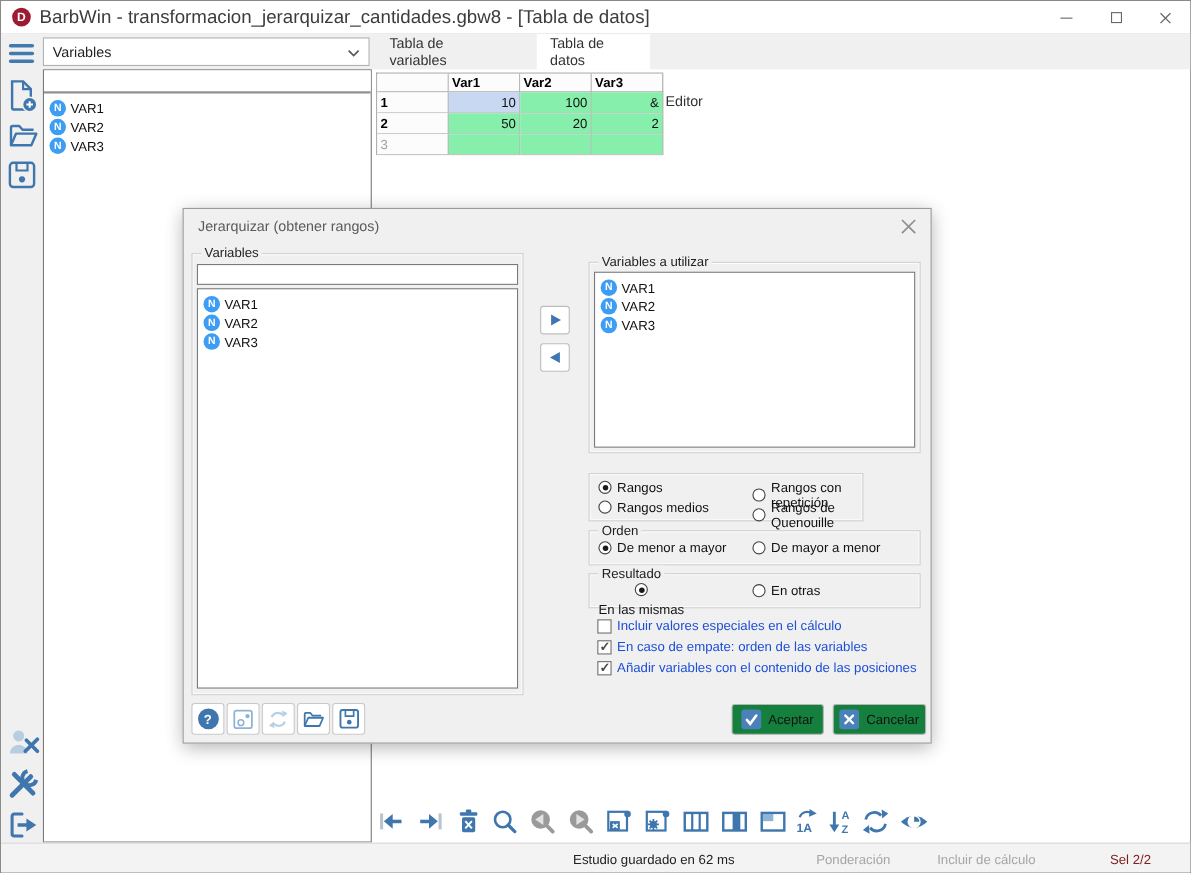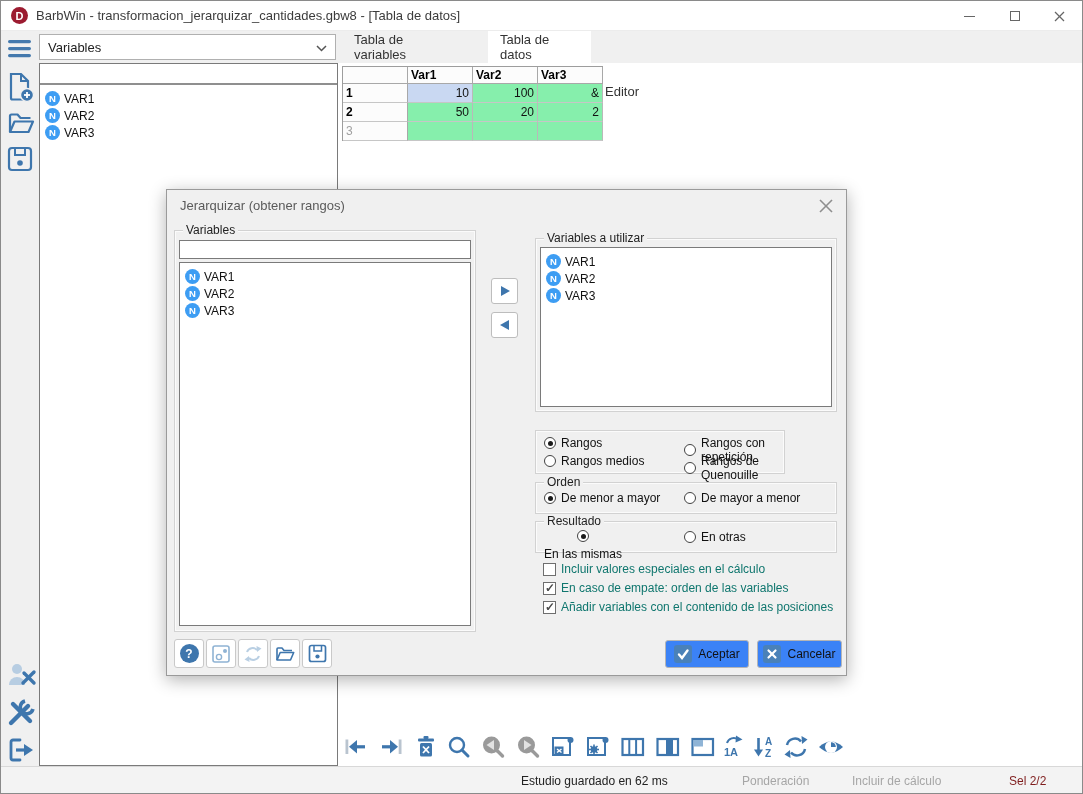--- a/index.html
+++ b/index.html
@@ -5,21 +5,21 @@
   * { margin:0; padding:0; box-sizing:border-box; }
   html,body { background:#d8d8d8; font-family:"Liberation Sans", sans-serif; }
   #root { position:relative; width:1083px; height:794px; background:#fff; overflow:hidden;
           border:1px solid #8a8a8a; }
 
   
   .titlebar { position:absolute; left:0; top:0; width:100%; height:30px; background:#fff;
               display:flex; align-items:center; padding-left:10px; border-bottom:1px solid #ececec; }
   .applogo { width:17px; height:17px; border-radius:50%; background:#9c1b30; color:#fff;
              font-size:11px; font-weight:bold; display:flex; align-items:center; justify-content:center; }
-  .wtitle { margin-left:8px; font-size:13px; color:#3c3c3c; }
+  .wtitle { margin-left:8px; font-size:17px; color:#3c3c3c; }
   .wctrls { position:absolute; right:0; top:0; height:30px; display:flex; }
   .wbtn { width:45px; height:30px; display:flex; align-items:center; justify-content:center; color:#666; }
   .minbar { width:11px; height:1px; background:#666; }
   .maxbox { width:10px; height:10px; border:1px solid #666; }
 
   
   .lstrip { position:absolute; left:0; top:30px; width:38px; height:735px; background:#f0f0f0; }
   .lstrip .icn { position:absolute; left:6px; }
 
   
@@ -73,25 +73,25 @@
              border-radius:3px; display:flex; align-items:center; justify-content:center; }
   .helpcirc { width:19px; height:19px; border-radius:50%; background:#3e76ad; color:#fff; font-size:12px;
               font-weight:bold; display:flex; align-items:center; justify-content:center; }
   .movebtn { position:absolute; left:324px; width:27px; height:26px; background:#fff; border:1px solid #bdbdbd;
              border-radius:3px; display:flex; align-items:center; justify-content:center; }
 
   .radio { position:absolute; display:flex; align-items:center; gap:5px; font-size:12px; color:#111; }
   .rb { width:12px; height:12px; min-width:12px; border:1px solid #424242; border-radius:50%; background:#fff; position:relative; }
   .rb.checked::after { content:""; position:absolute; left:2.5px; top:2.5px; width:5px; height:5px;
                        border-radius:50%; background:#1a1a1a; }
-  .check { position:absolute; display:flex; align-items:center; gap:5px; font-size:12px; color:#0f766e; }
+  .check { position:absolute; display:flex; align-items:center; gap:5px; font-size:12px; color:#1d4ed8; }
   .cb { width:13px; height:13px; min-width:13px; border:1px solid #6e6e6e; background:#fff; position:relative; }
   .cb.checked::after { content:"\2713"; position:absolute; left:1px; top:-2px; font-size:12px; font-weight:bold; color:#4a4a4a; }
 
-  .dbtn { position:absolute; top:450px; height:28px; background:#3b82f6; border:1px solid #b5b5b5; border-radius:3px;
+  .dbtn { position:absolute; top:450px; height:28px; background:#15803d; border:1px solid #b5b5b5; border-radius:3px;
           display:flex; align-items:center; justify-content:center; gap:6px; font-size:12px; color:#111; }
   .dbtn .bicn { width:18px; height:18px; border-radius:3px; background:#4a81b8; display:flex; align-items:center; justify-content:center; }
 </style>
 </head>
 <body>
 
 <div id="root">
 
   <div class="titlebar">
     <div class="applogo">

